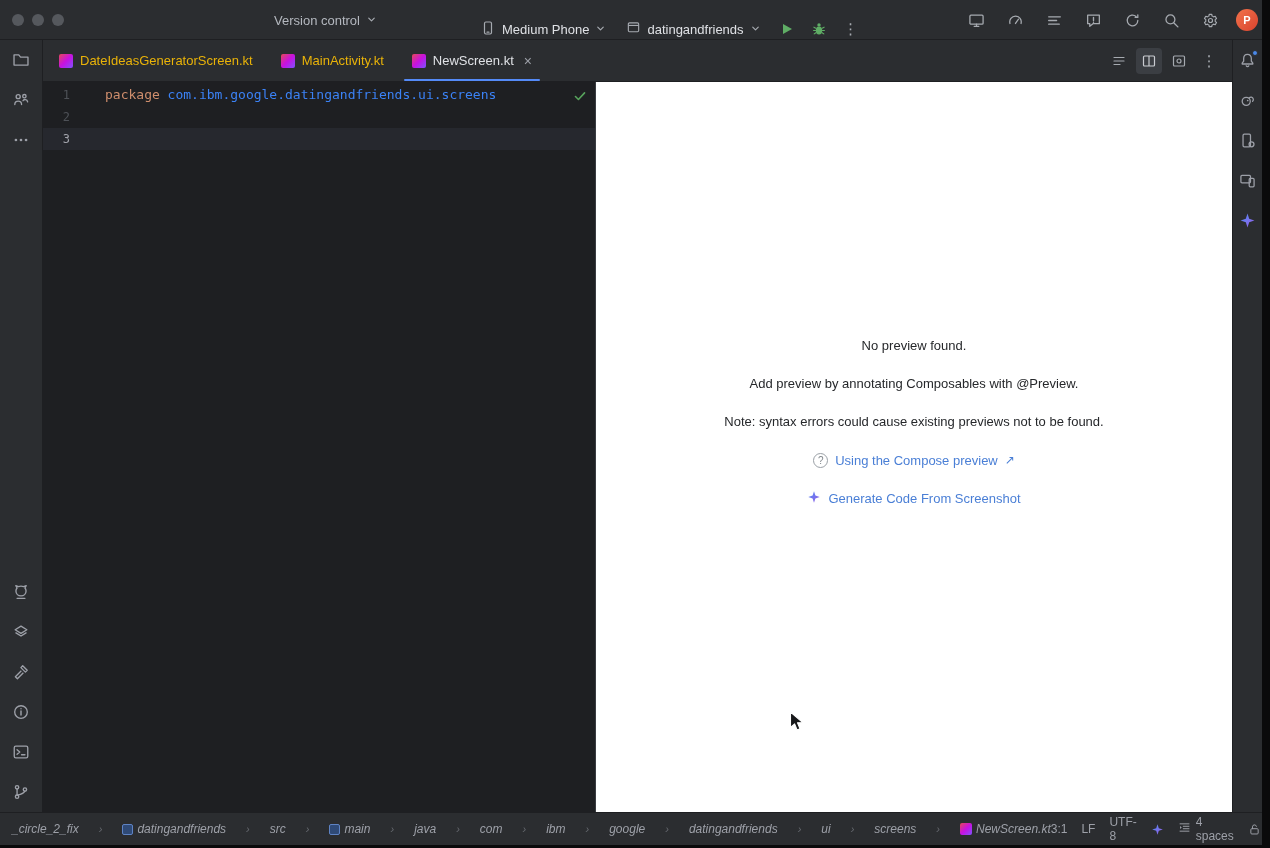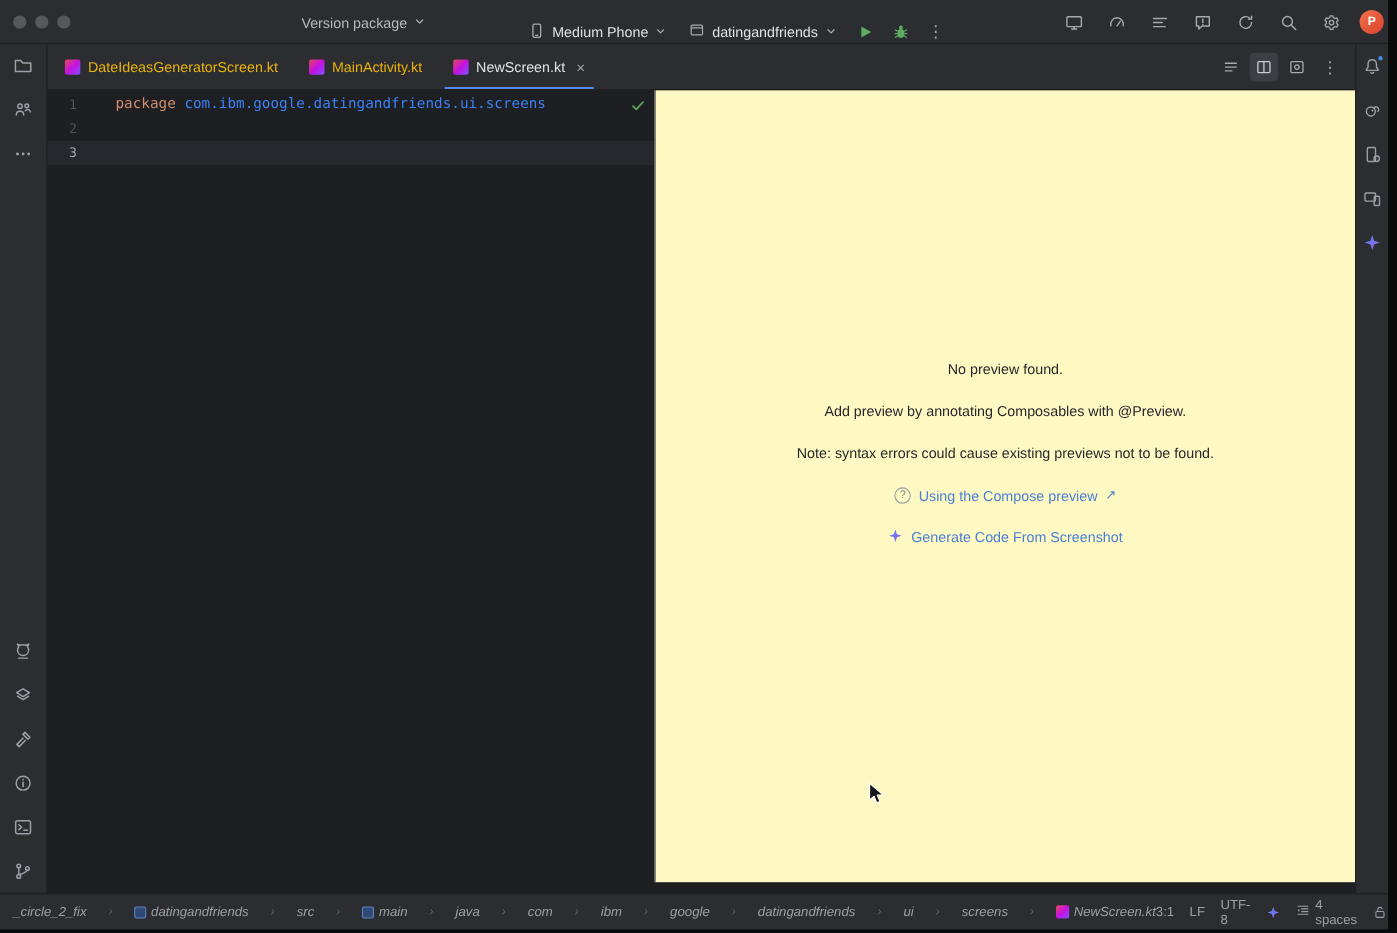--- a/index.html
+++ b/index.html
@@ -51,21 +51,21 @@
   .gutter { position:absolute; left:0; top:2px; width:57px; }
   .ln { height:22px; line-height:22px; text-align:right; padding-right:30px; color:#4E5157; font-size:12px; }
   .ln.current { color:#A1A3AB; }
   .codecol { position:absolute; left:57px; top:2px; right:0; }
   .code-line { height:22px; line-height:22px; white-space:pre; padding-left:5px; }
   .kw { color:#CF8E6D; }
   .plain { color:#3b82f6; }
   .inspection { position:absolute; top:4px; right:5px; width:20px; height:20px; display:flex; align-items:center; justify-content:center; border-radius:4px; }
 
   
-  .preview { position:absolute; left:595px; top:72px; width:637px; height:730px; background:#fef9c3; border-left:1px solid #3A3D42; z-index:2; display:flex; flex-direction:column; align-items:center; font-size:13px; color:#26282B; }
+  .preview { position:absolute; left:595px; top:82px; width:637px; height:730px; background:#ffffff; border-left:1px solid #3A3D42; z-index:2; display:flex; flex-direction:column; align-items:center; font-size:13px; color:#26282B; }
   .pv-inner { padding-top:254px; display:flex; flex-direction:column; align-items:center; }
   .pv-msg { height:20px; line-height:20px; margin-bottom:18px; text-align:center; }
   .pv-link-row { display:flex; align-items:center; gap:7px; height:20px; margin-bottom:18px; }
   .pv-link { color:#4A7FD6; cursor:pointer; }
   .help-circle { width:15px; height:15px; border:1px solid #9AA0A6; border-radius:50%; color:#80868B; font-size:10px; line-height:13px; text-align:center; display:inline-block; }
   .ext-arrow { color:#4A7FD6; font-size:12px; }
 
   
   .cursor { position:absolute; left:789px; top:711px; z-index:70; pointer-events:none; }
 
@@ -93,21 +93,21 @@
 
     <div class="proj-sel">
       <span class="sc-badge">SC</span>
       <span class="proj-name">Screen2Compose</span>
       <span><svg width="11" height="11" viewBox="0 0 12 12">
             <path d="M3 4.5 6 7.5 9 4.5" fill="none" stroke="#A6AAB0" stroke-width="1.3" stroke-linecap="round" stroke-linejoin="round"></path>
           </svg></span>
     </div>
 
     <div class="vc-sel">
-      <span>Version package</span>
+      <span>Version control</span>
       <span><svg width="11" height="11" viewBox="0 0 12 12">
             <path d="M3 4.5 6 7.5 9 4.5" fill="none" stroke="#A6AAB0" stroke-width="1.3" stroke-linecap="round" stroke-linejoin="round"></path>
           </svg></span>
     </div>
 
     <div class="center-group">
       <div class="dev-sel">
         <span><svg width="16" height="16" viewBox="0 0 16 16">
               <rect x="4.5" y="2" width="7" height="12" rx="1.4" fill="none" stroke="#A6AAB0" stroke-width="1.2"></rect>
               <path d="M7 12.2h2" stroke="#A6AAB0" stroke-width="1.2" stroke-linecap="round"></path>

